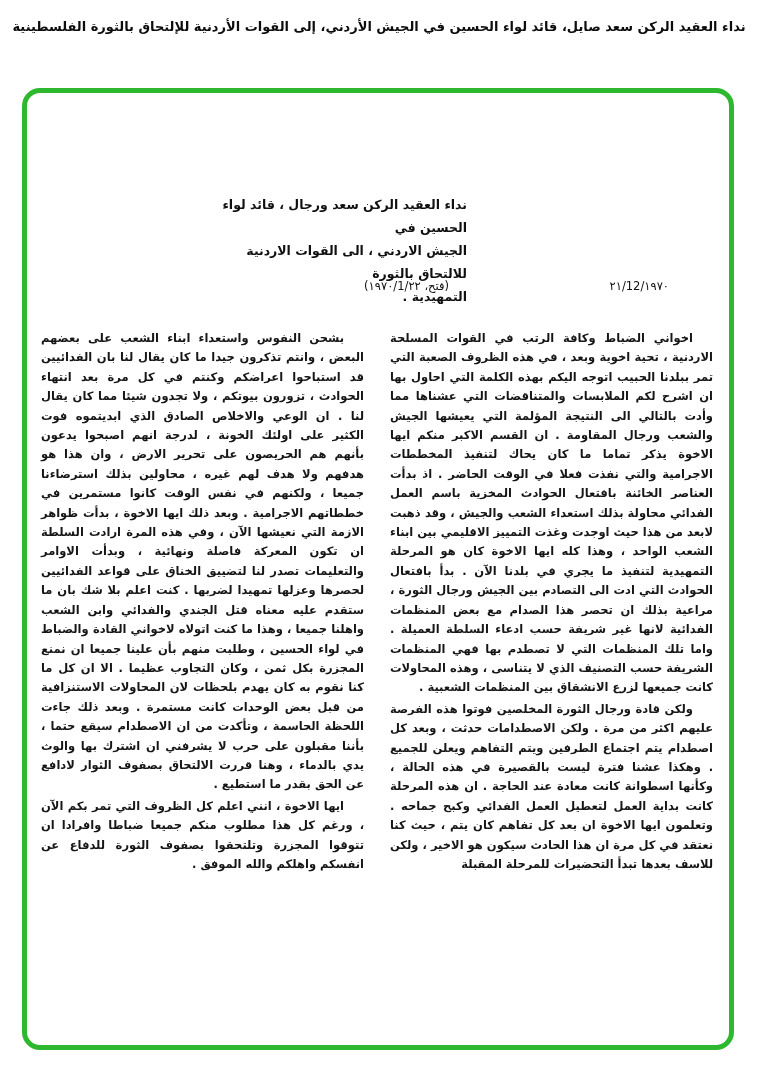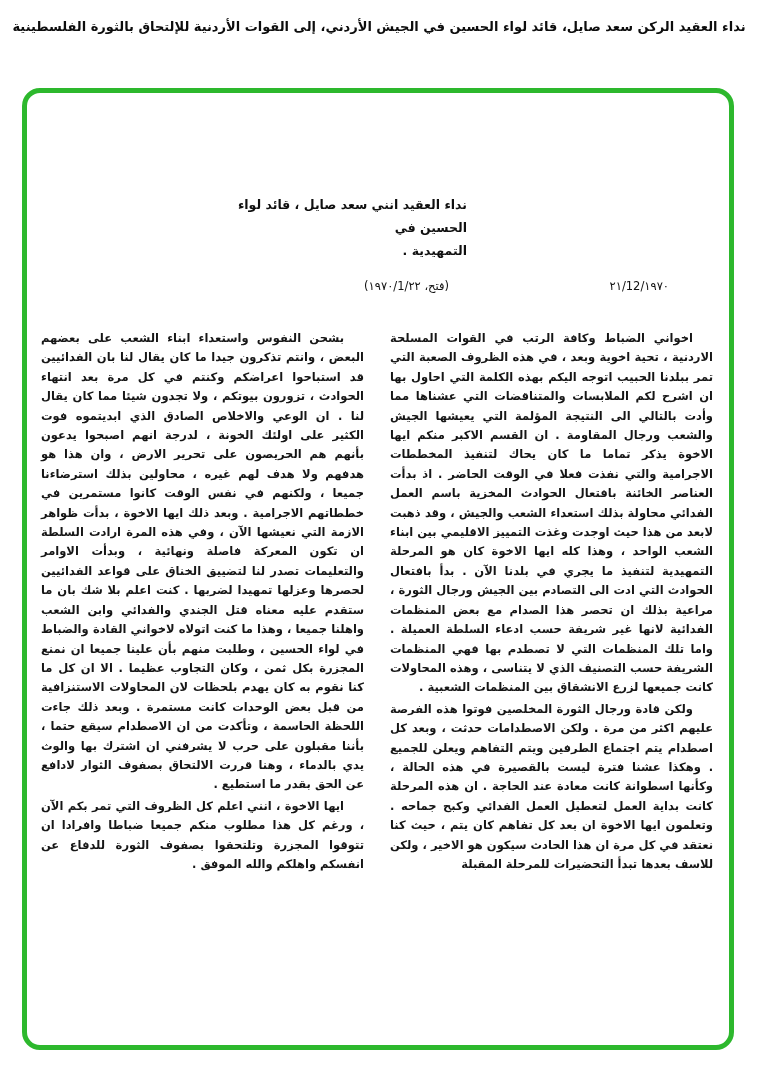--- a/index.html
+++ b/index.html
@@ -104,21 +104,22 @@
 </head>
 <body>
 
 <div class="page-header">
   <div class="main-title">نداء العقيد الركن سعد صايل، قائد لواء الحسين في الجيش الأردني، إلى القوات الأردنية للإلتحاق بالثورة الفلسطينية</div>
 </div>
 
 <div class="scan-box" style="border-color: rgb(45, 184, 45);">
 
   <div class="doc-title">
-    <div>نداء العقيد انني سعد صايل ، قائد لواء الحسين في</div>
+    <div>نداء العقيد الركن سعد ورجال ، قائد لواء الحسين في</div>
+    <div>الجيش الاردني ، الى القوات الاردنية للالتحاق بالثورة</div>
     <div>التمهيدية .</div>
   </div>
 
   <div class="date-row">
     <span class="date-right">١٩٧٠/12/٢١</span>
     <span class="ref-left">(فتح، ١٩٧٠/1/٢٢)</span>
   </div>
 
   <div class="columns">
     <div class="col">

